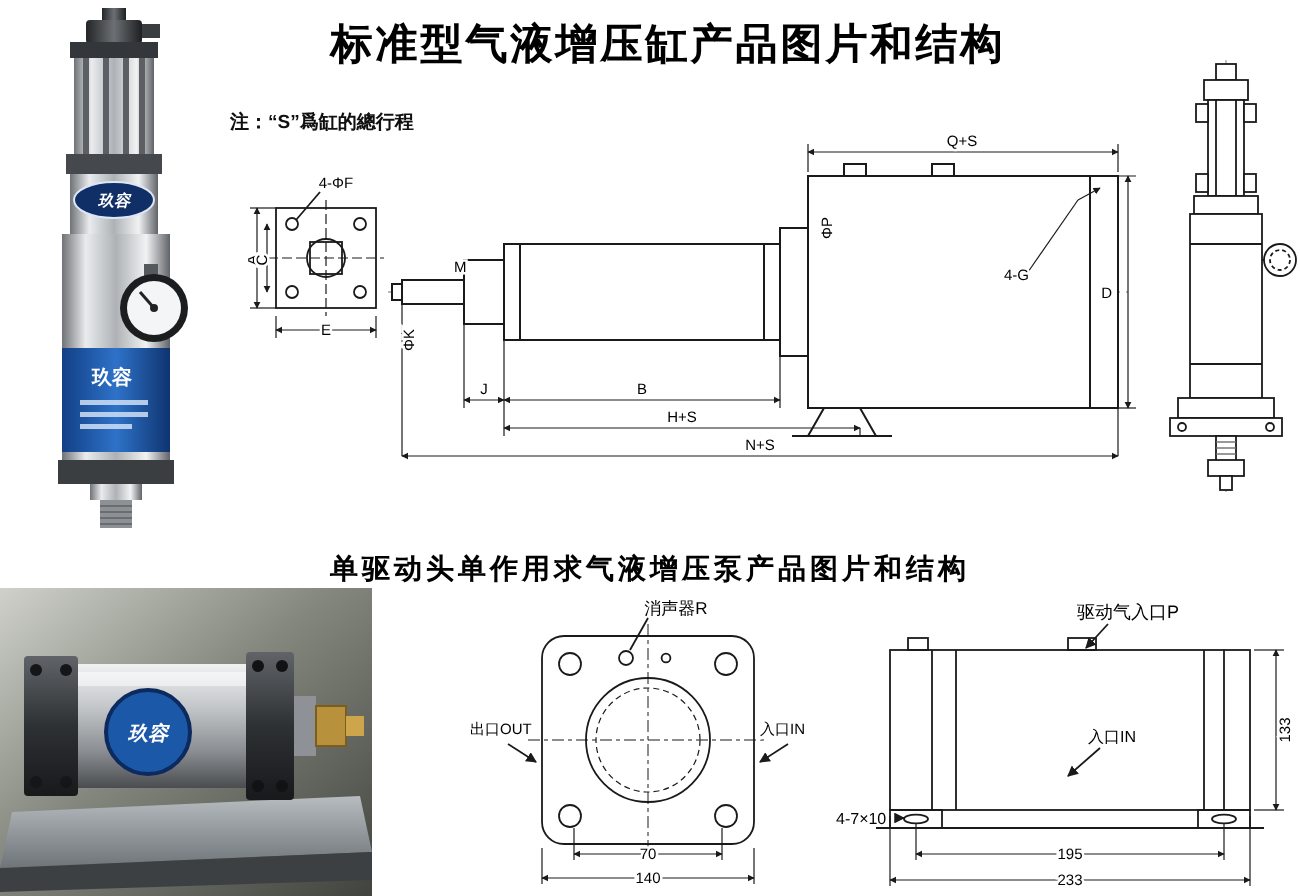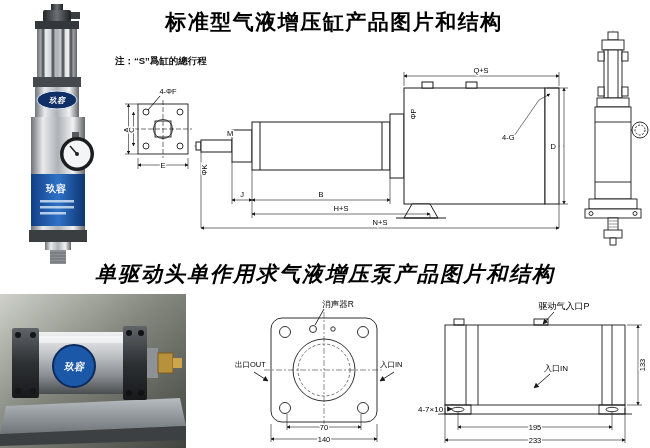--- a/index.html
+++ b/index.html
@@ -7,21 +7,21 @@
   body {
     width: 650px; height: 448px; position: relative; overflow: hidden;
     font-family: "Liberation Sans", "DejaVu Sans", sans-serif;
   }
   .abs { position: absolute; }
   .title {
     position: absolute; left: 0; width: 650px; text-align: center;
     font-weight: bold; color: #000; white-space: nowrap;
   }
   #title-top { top: 8px;  font-size: 21px; letter-spacing: 1.5px; padding-left: 18px; }
-  #title-mid { top: 260px; font-size: 21px; letter-spacing: 2px; font-style: italic; }
+  #title-mid { top: 276px; font-size: 14px; letter-spacing: 2px; }
   #stroke-note {
     left: 115px; top: 55px; font-size: 9.5px; font-weight: bold;
     color: #101010; white-space: nowrap;
   }
   svg { display: block; position: absolute; }
   svg text { font-family: "Liberation Sans", "DejaVu Sans", sans-serif; }
   .dim { font-size: 7.5px; }
   .halo { paint-order: stroke; stroke: #ffffff; stroke-width: 2.5px; fill: #000; }
 </style>
 </head>

